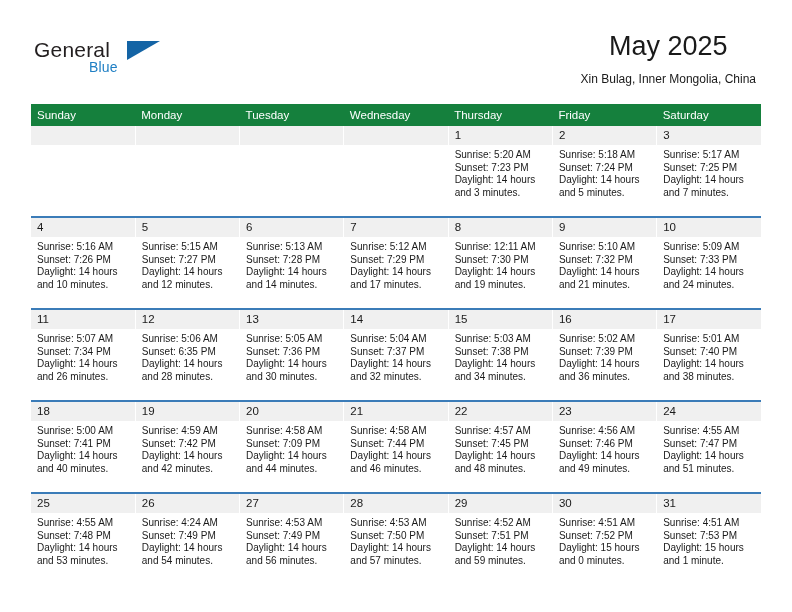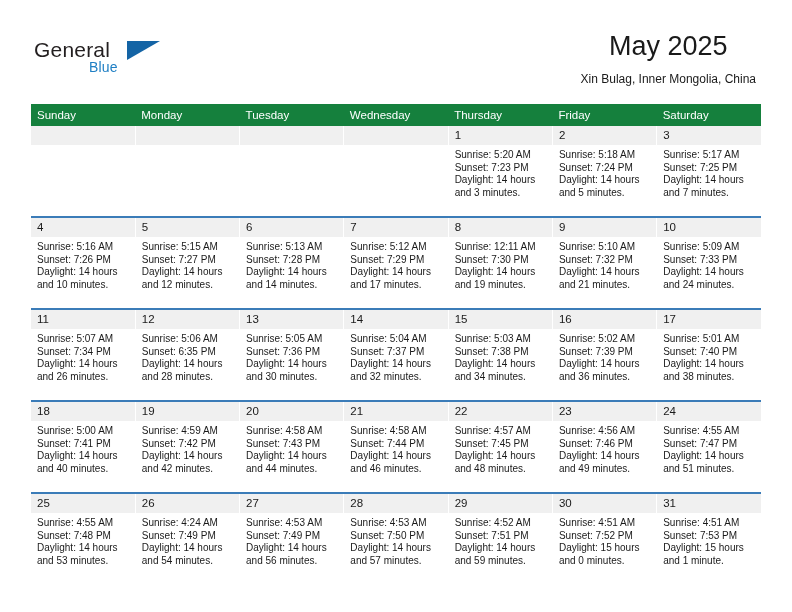--- a/index.html
+++ b/index.html
@@ -422,21 +422,21 @@
                 <div>Daylight: 14 hours</div>
                 <div>and 42 minutes.</div>
               </div>
             </div>
           </td>
           <td>
             <div class="cell">
               <div class="daynum-strip">20</div>
               <div class="cell-lines">
                 <div>Sunrise: 4:58 AM</div>
-                <div>Sunset: 7:43 PM</div>
+                <div>Sunset: 7:09 PM</div>
                 <div>Daylight: 14 hours</div>
                 <div>and 44 minutes.</div>
               </div>
             </div>
           </td>
           <td>
             <div class="cell">
               <div class="daynum-strip">21</div>
               <div class="cell-lines">
                 <div>Sunrise: 4:58 AM</div>

